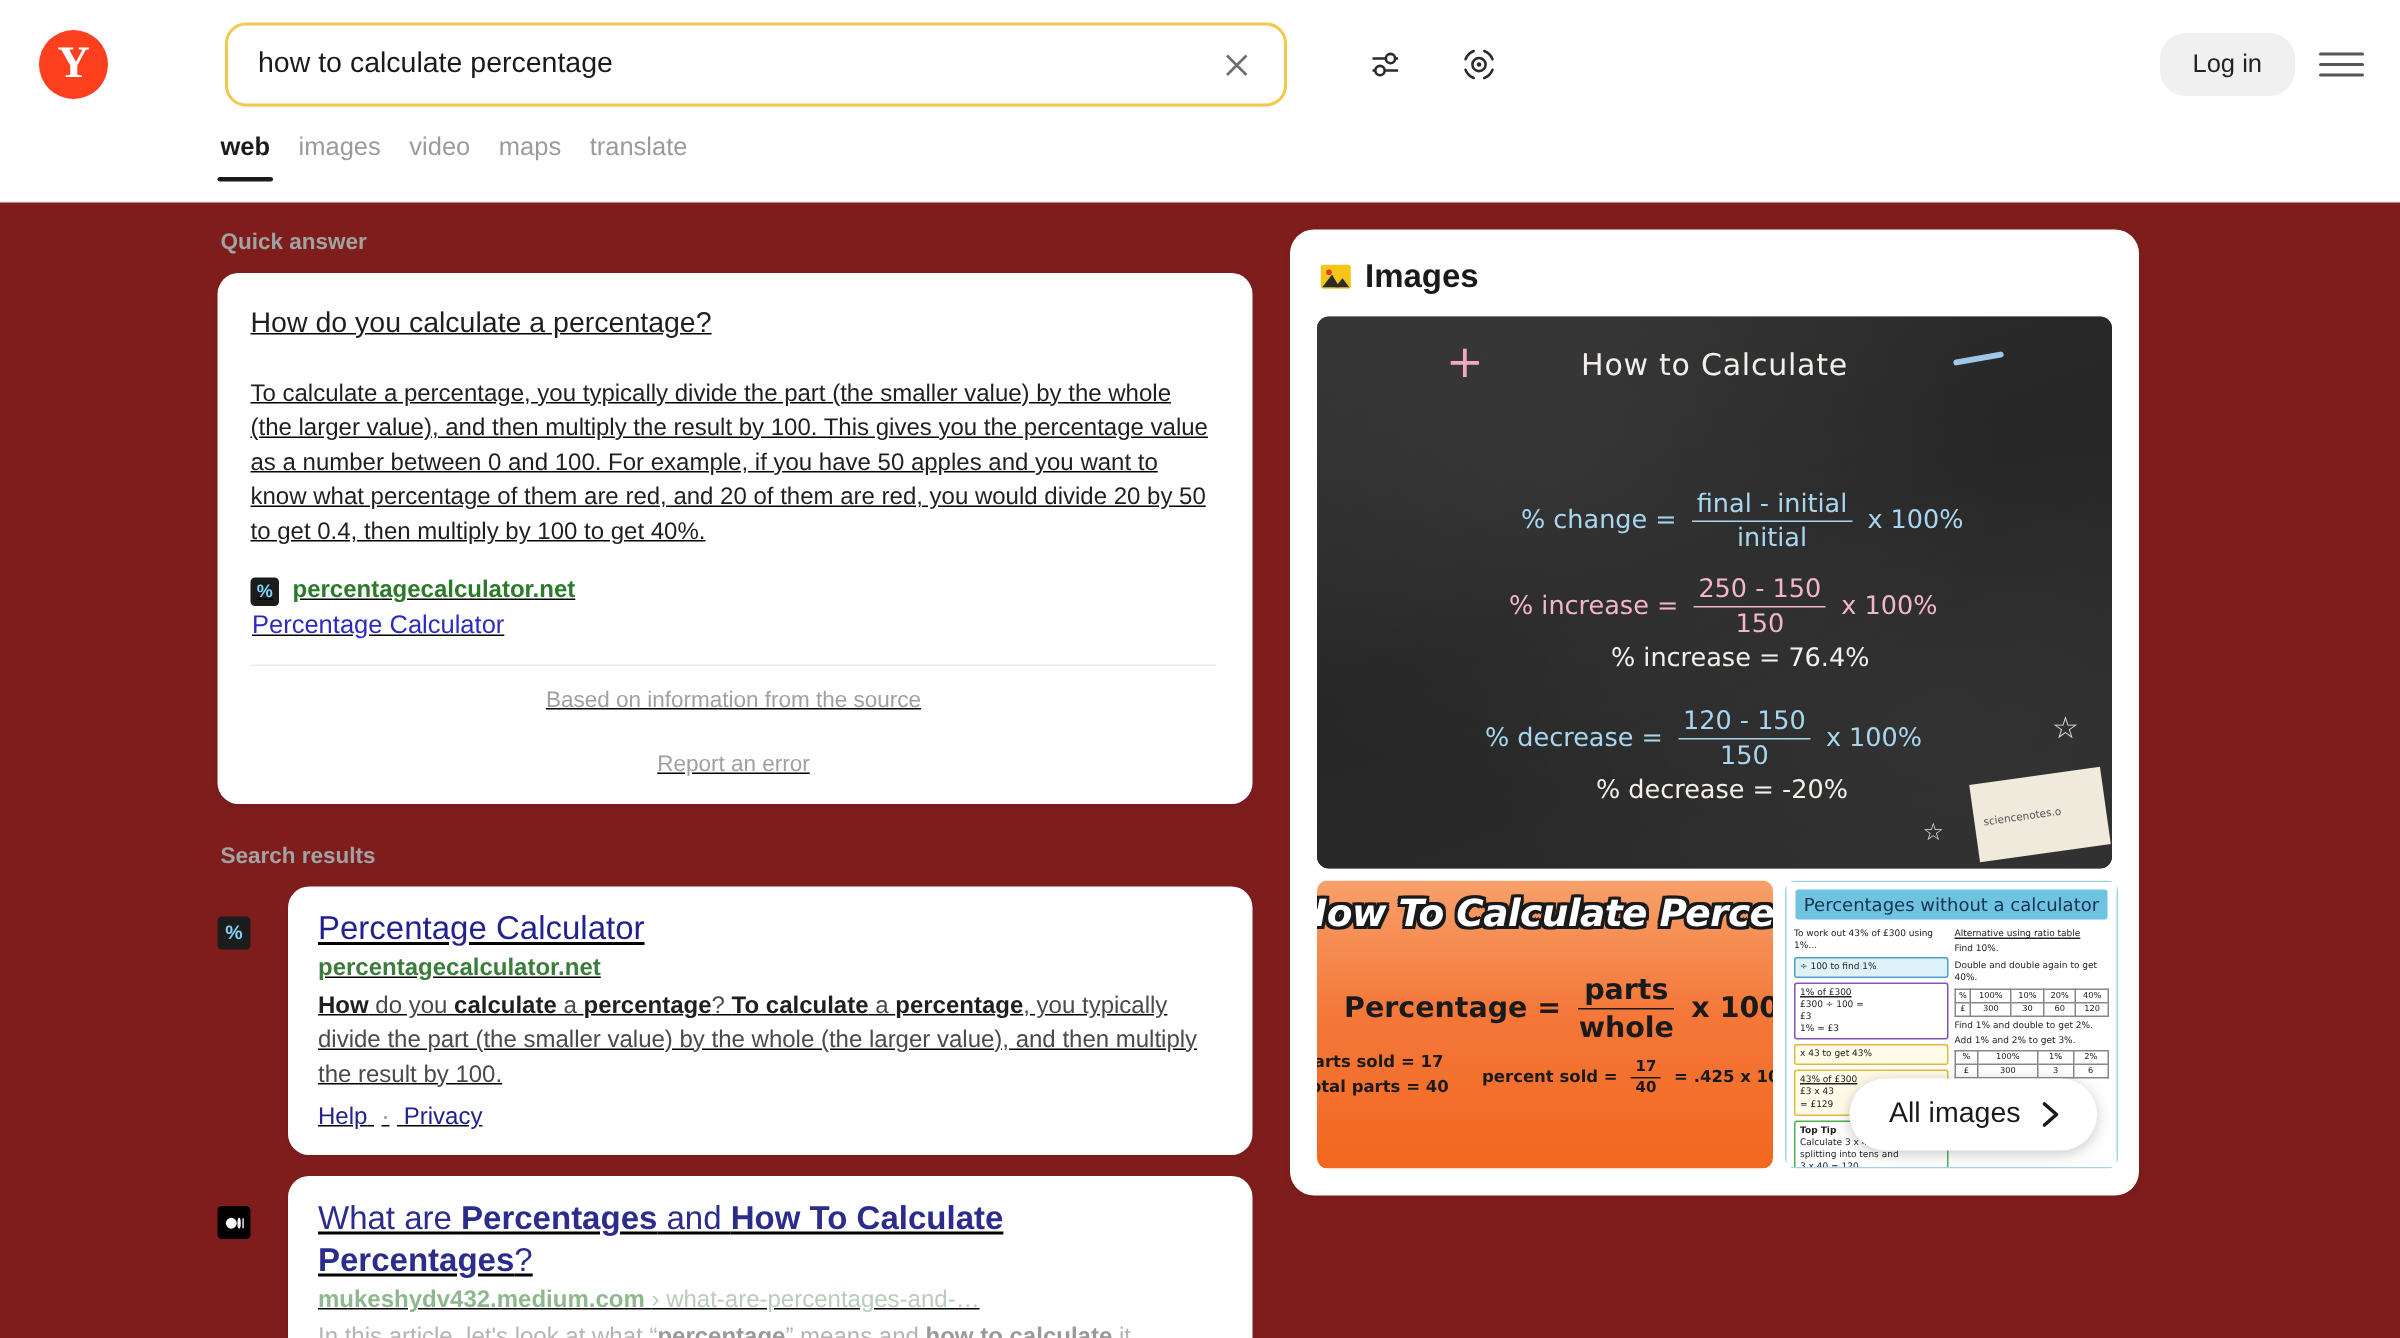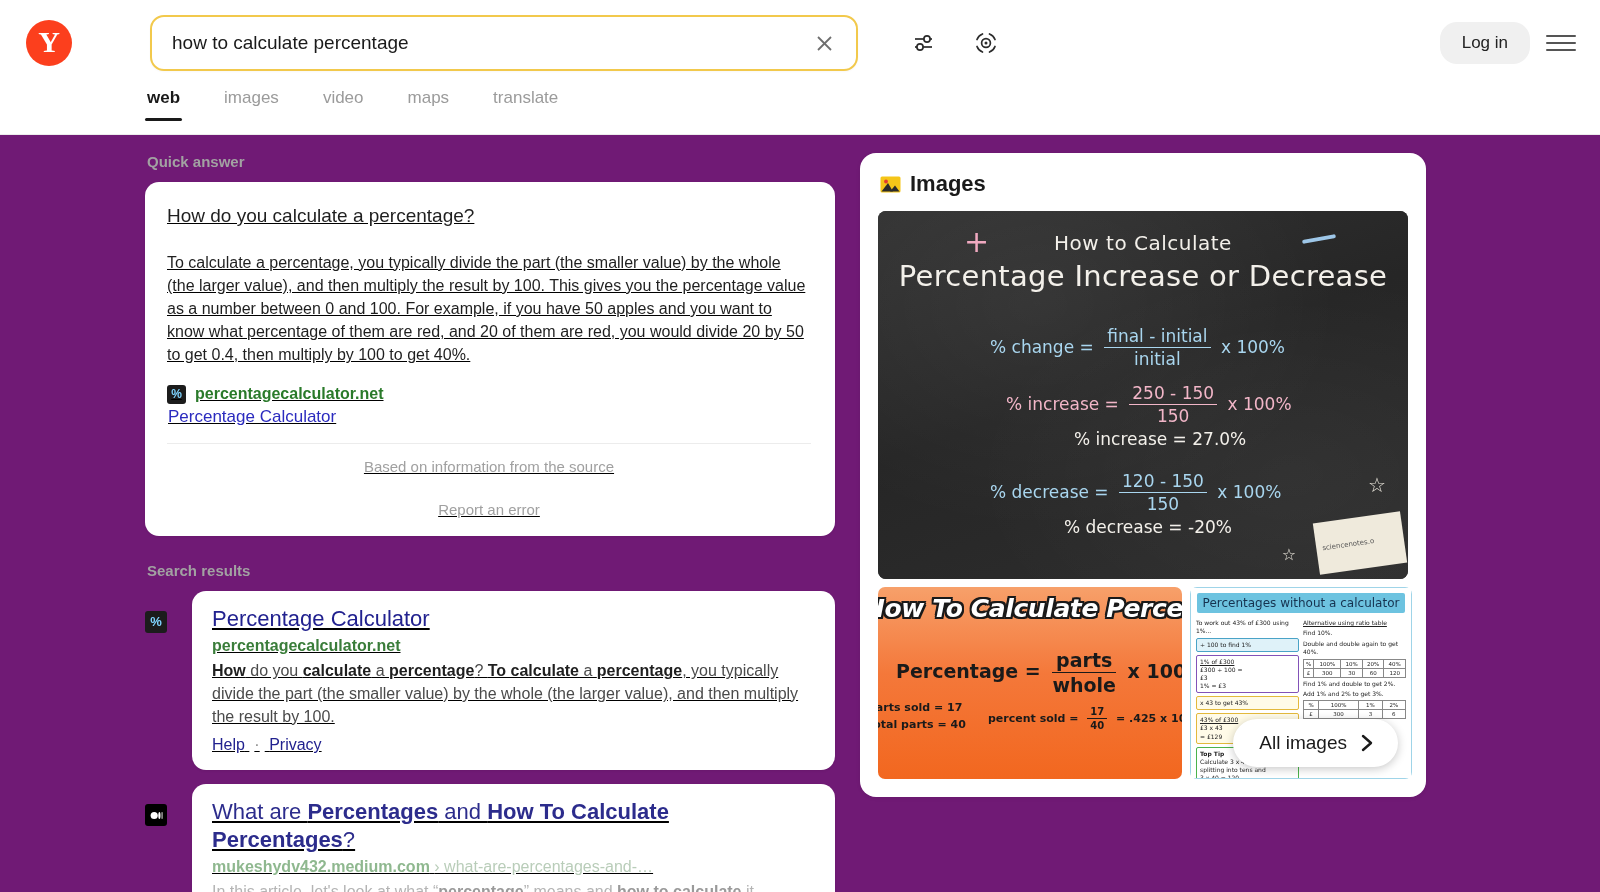--- a/index.html
+++ b/index.html
@@ -106,21 +106,21 @@
     background: #555;
     border-radius: 1px;
   }
 
   
   .tabs {
     height: 48px;
     display: flex;
     align-items: flex-start;
     padding-left: 145px;
-    gap: 40px;
+    gap: 15px;
     background: #fff;
   }
   .tab {
     position: relative;
     font-size: 17px;
     color: #9b9b9b;
     padding: 2px 2px 13px 2px;
     cursor: pointer;
     white-space: nowrap;
   }
@@ -138,21 +138,21 @@
   }
   .hr-line {
     height: 1px;
     background: #ececec;
     width: 100%;
   }
 
   
   .page {
     display: flex;
-    background: #701a75;
+    background: #7f1d1d;
     height: calc(892px - 86px - 48px - 1px);
     padding-top: 18px;
   }
   .col-left {
     width: 860px;
     padding-left: 145px;
     padding-right: 25px;
     flex: 0 0 auto;
   }
   .col-right {
@@ -636,41 +636,40 @@
           <path d="M10 16.5 L15 10.5 L19.5 16.5 Z" fill="#2b2b2b"></path>
         </svg>
         <span class="images-head-title" data-name="images-panel-title">Images</span>
       </div>
 
       <div class="img-hero" data-name="image-thumbnail-hero">
         <div class="chalk" data-name="chalkboard-graphic">
           <span class="plus" data-name="chalk-plus-mark">+</span>
           <span class="dash" data-name="chalk-dash-mark"></span>
           <div class="ttl-sm" data-name="hero-title-small">How to Calculate</div>
-          <div class="ttl-lg" data-name="hero-title-large">Percentage Increase or Decrease</div>
-
-          <div class="eq" style="top:115px; left:112px;" data-name="hero-equation-change">
+
+          <div class="eq" style="top:115px; left:136px;" data-name="hero-equation-change">
             <span class="lbl-b" data-name="hero-eq1-label">% change  =</span>
             <span class="frac lbl-b" data-name="hero-eq1-fraction">
               <span class="num" data-name="hero-eq1-numerator">final - initial</span>
               <span class="den" data-name="hero-eq1-denominator">initial</span>
             </span>
             <span class="lbl-b" data-name="hero-eq1-tail">x 100%</span>
           </div>
 
           <div class="eq" style="top:172px; left:128px;" data-name="hero-equation-increase">
             <span class="lbl-p" data-name="hero-eq2-label">% increase =</span>
             <span class="frac lbl-p" data-name="hero-eq2-fraction">
               <span class="num" data-name="hero-eq2-numerator">250 - 150</span>
               <span class="den" data-name="hero-eq2-denominator">150</span>
             </span>
             <span class="lbl-p" data-name="hero-eq2-tail">x 100%</span>
           </div>
 
-          <div class="eq lbl-p" style="top:218px; left:196px;" data-name="hero-result-increase">% increase = 27.0%</div>
+          <div class="eq lbl-p" style="top:218px; left:196px;" data-name="hero-result-increase">% increase = 76.4%</div>
 
           <div class="eq" style="top:260px; left:112px;" data-name="hero-equation-decrease">
             <span class="lbl-b" data-name="hero-eq3-label">% decrease =</span>
             <span class="frac lbl-b" data-name="hero-eq3-fraction">
               <span class="num" data-name="hero-eq3-numerator">120 - 150</span>
               <span class="den" data-name="hero-eq3-denominator">150</span>
             </span>
             <span class="lbl-b" data-name="hero-eq3-tail">x 100%</span>
           </div>
 

